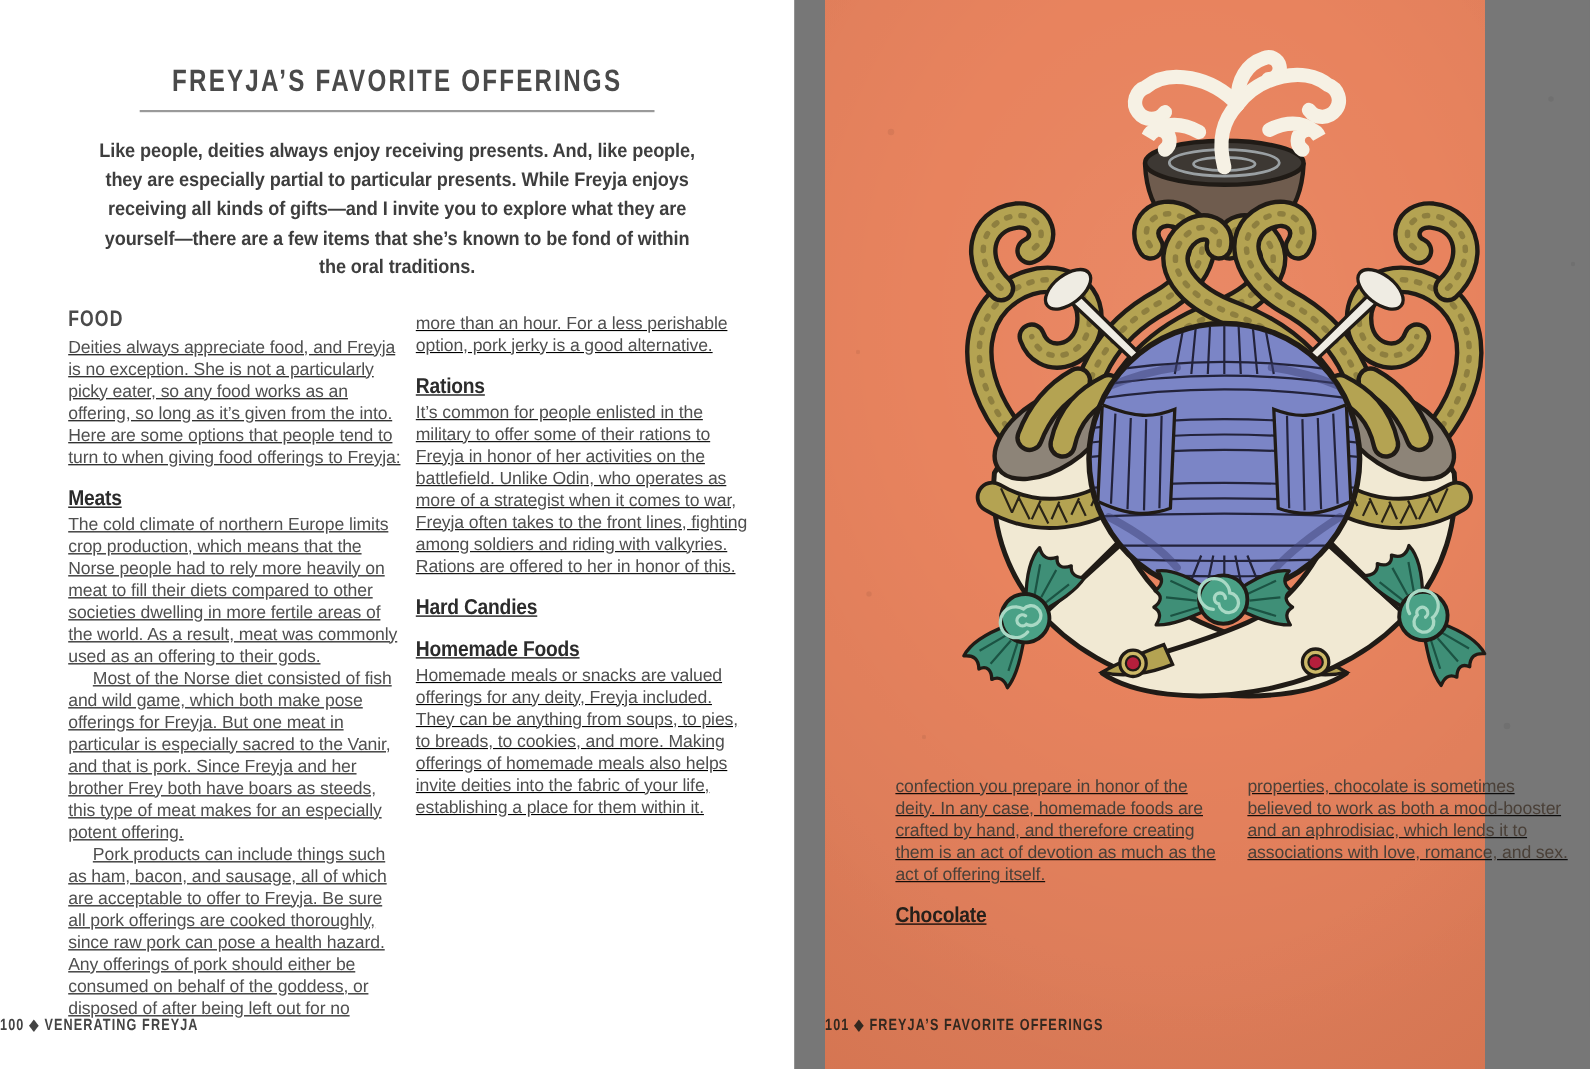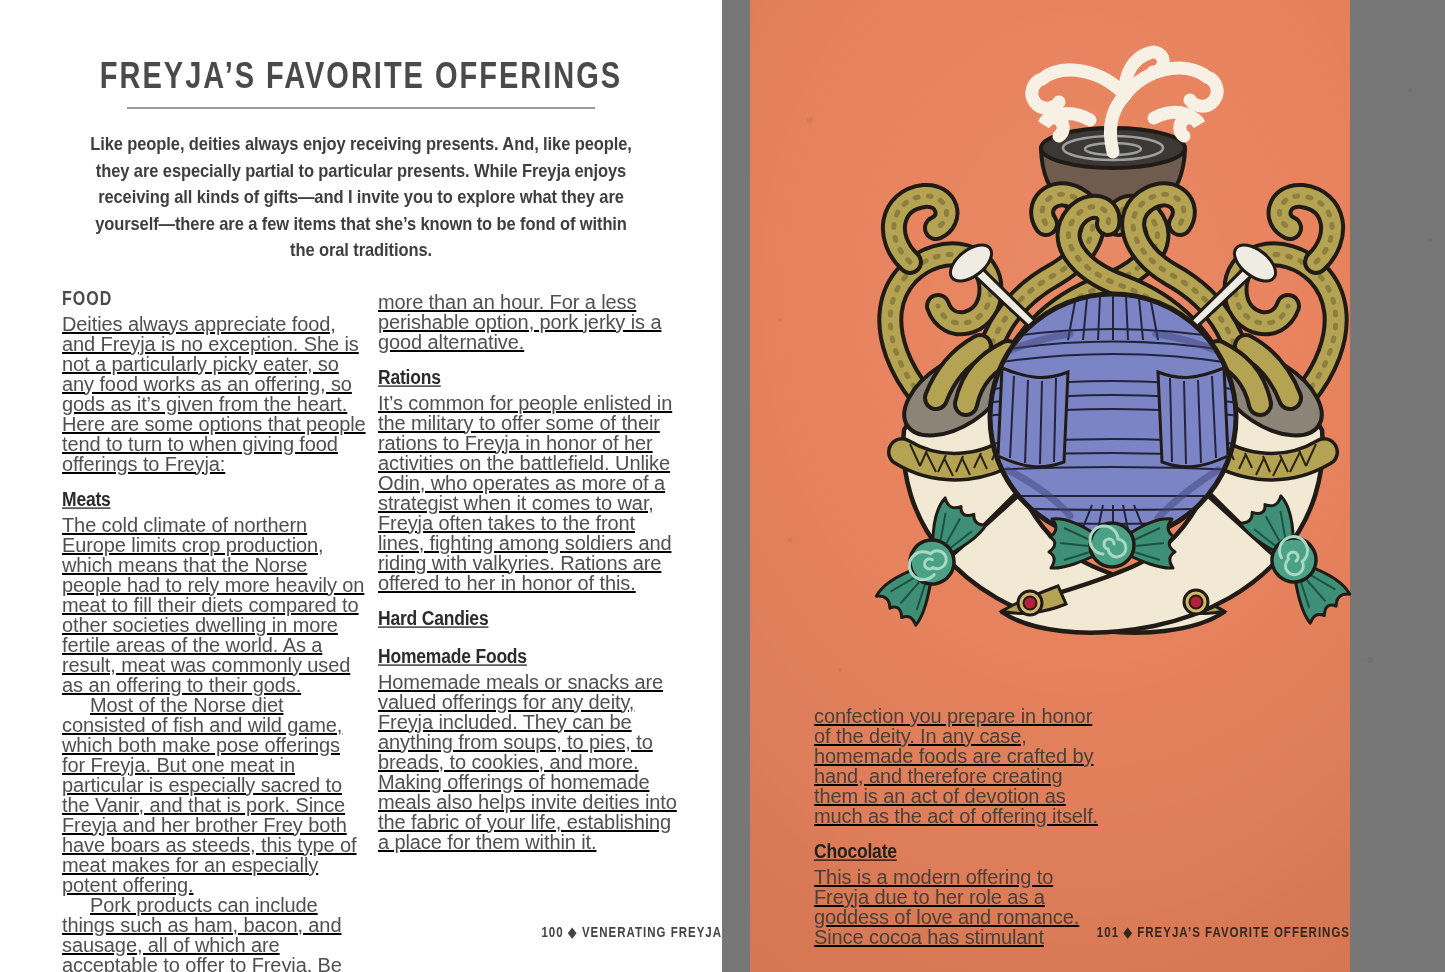--- a/index.html
+++ b/index.html
@@ -8,33 +8,33 @@
   .page{position:absolute;top:0;height:972px;}
   .page-left{left:0;width:722px;background:var(--page-left-bg,#ffffff);}
   .page-right{left:750px;width:600px;
     background:radial-gradient(120% 95% at 50% 38%, var(--page-right-bg,#e8835e) 0%, var(--page-right-bg,#e8835e) 55%, var(--page-right-bg-deep,#dd7650) 100%);}
   .page-right::before{content:'';position:absolute;inset:0;pointer-events:none;
     background:radial-gradient(90% 70% at 55% 30%, rgba(255,255,255,0.05), rgba(0,0,0,0) 45%, rgba(0,0,0,0.06) 100%);}
 
   
   .runic{font-weight:700;display:inline-block;transform:scaleY(1.28);transform-origin:center bottom;
          color:var(--title-text,#4a4a4a);}
-  .title{margin:64px 0 1px;text-align:center;font-size:29px;letter-spacing:2px;}
+  .title{margin:64px 0 1px;text-align:center;font-size:22px;letter-spacing:2px;}
   .title-rule{width:468px;height:2px;margin:10px auto 0;background:var(--rule,#9a9a9a);}
   .intro{width:556px;margin:22px auto 0;text-align:center;font-size:16.5px;line-height:24.5px;
          font-weight:700;color:var(--intro-text,#3e3e3e);letter-spacing:-0.1px;
          transform:scaleY(1.08);transform-origin:center top;}
   .cols{display:flex;gap:12px;padding:0 40px 0 62px;margin-top:38px;}
   .col{width:304px;text-decoration:underline;}
   .h-runic{margin:0 0 4px;font-size:16px;letter-spacing:1px;}
   .h-bold{margin:17px 0 3px;font-size:17.5px;font-weight:700;color:var(--heading-text,#2b2b2b);
           transform:scaleY(1.12);transform-origin:left bottom;letter-spacing:-0.2px;}
-  .body{margin:0;font-size:20px;line-height:20px;color:var(--body-text,#4f4f4f);letter-spacing:-0.1px;}
+  .body{margin:0;font-size:16px;line-height:20px;color:var(--body-text,#4f4f4f);letter-spacing:-0.1px;}
   .indent{text-indent:1.4em;}
-  .footer{position:absolute;bottom:30px;left:0;width:100%;text-align:right;}
+  .footer{position:absolute;bottom:30px;left:0;width:100%;text-align:left;}
   .footer .runic{font-size:11.5px;letter-spacing:1px;}
   .page-right .body{color:var(--right-body-text,#4a4038);}
   .page-right .h-bold{color:var(--right-heading-text,#26201a);}
   .page-right .footer .runic{color:var(--footer-right-text,#33281f);}
   .page-left .footer .runic{color:var(--footer-left-text,#444444);}
   .cols-right{position:absolute;top:706px;left:64px;width:616px;display:flex;gap:24px;padding:0;margin:0;}
   .cols-right .col{width:296px;}
 
   
   .emblem{position:absolute;top:0;left:0;}
@@ -72,21 +72,21 @@
 <div class="book">
 
   <section class="page page-left">
     <h1 class="title"><span class="runic">FREYJA’S FAVORITE OFFERINGS</span></h1>
     <div class="title-rule"></div>
     <p class="intro">Like people, deities always enjoy receiving presents. And, like people, they are especially partial to particular presents. While Freyja enjoys receiving all kinds of gifts—and I invite you to explore what they are yourself—there are a few items that she’s known to be fond of within the oral traditions.</p>
 
     <div class="cols">
       <div class="col">
         <h2 class="h-runic"><span class="runic">FOOD</span></h2>
-        <p class="body">Deities always appreciate food, and Freyja is no exception. She is not a particularly picky eater, so any food works as an offering, so gods as it’s given from the heart. Here are some options that people tend to turn to when giving food offerings to Freyja:</p>
+        <p class="body">Deities always appreciate food, and Freyja is no exception. She is not a particularly picky eater, so any food works as an offering, so long as it’s given from the into. Here are some options that people tend to turn to when giving food offerings to Freyja:</p>
         <h3 class="h-bold">Meats</h3>
         <p class="body">The cold climate of northern Europe limits crop production, which means that the Norse people had to rely more heavily on meat to fill their diets compared to other societies dwelling in more fertile areas of the world. As a result, meat was commonly used as an offering to their gods.</p>
         <p class="body indent">Most of the Norse diet consisted of fish and wild game, which both make pose offerings for Freyja. But one meat in particular is especially sacred to the Vanir, and that is pork. Since Freyja and her brother Frey both have boars as steeds, this type of meat makes for an especially potent offering.</p>
         <p class="body indent">Pork products can include things such as ham, bacon, and sausage, all of which are acceptable to offer to Freyja. Be sure all pork offerings are cooked thoroughly, since raw pork can pose a health hazard. Any offerings of pork should either be consumed on behalf of the goddess, or disposed of after being left out for no</p>
       </div>
       <div class="col">
         <p class="body">more than an hour. For a less perishable option, pork jerky is a good alternative.</p>
         <h3 class="h-bold">Rations</h3>
         <p class="body">It’s common for people enlisted in the military to offer some of their rations to Freyja in honor of her activities on the battlefield. Unlike Odin, who operates as more of a strategist when it comes to war, Freyja often takes to the front lines, fighting among soldiers and riding with valkyries. Rations are offered to her in honor of this.</p>
         <h3 class="h-bold">Hard Candies</h3>
@@ -222,21 +222,21 @@
       <g>
         <circle class="gemRing" cx="446" cy="602" r="12"></circle>
           <circle class="gem" cx="446" cy="602" r="6.5"></circle>
       </g>
     </svg>
 
     <div class="cols cols-right">
       <div class="col">
         <p class="body">confection you prepare in honor of the deity. In any case, homemade foods are crafted by hand, and therefore creating them is an act of devotion as much as the act of offering itself.</p>
         <h3 class="h-bold">Chocolate</h3>
-        <p class="body">This is a modern offering to Freyja due to her role as a goddess of love and romance. Since cocoa has stimulant</p>
-      </div>
-      <div class="col">
+      </div>
+      <div class="col">
+        <p class="body">properties, chocolate is sometimes believed to work as both a mood-booster and an aphrodisiac, which lends it to associations with love, romance, and sex.</p>
       </div>
     </div>
 
     <div class="footer"><span class="runic">101 ◆ FREYJA’S FAVORITE OFFERINGS</span></div>
   </section>
 </div>
 
 </body></html>

